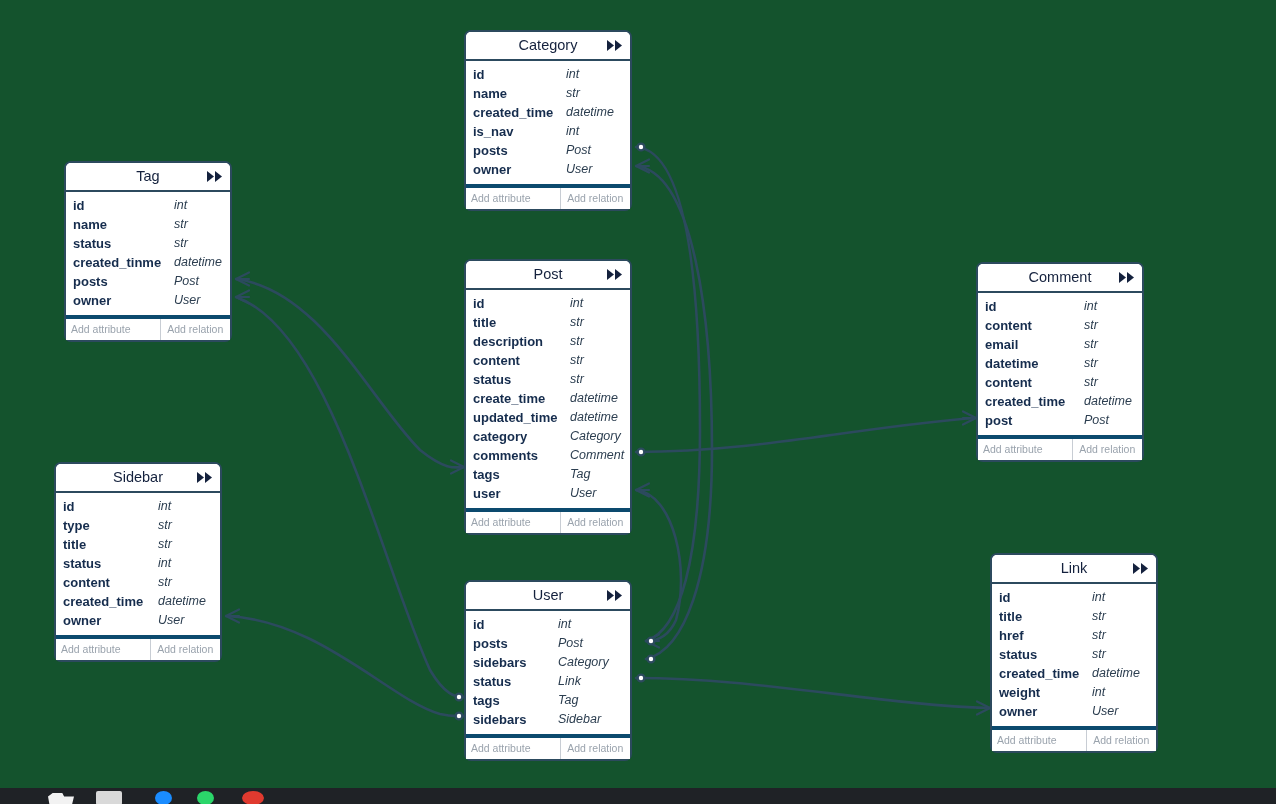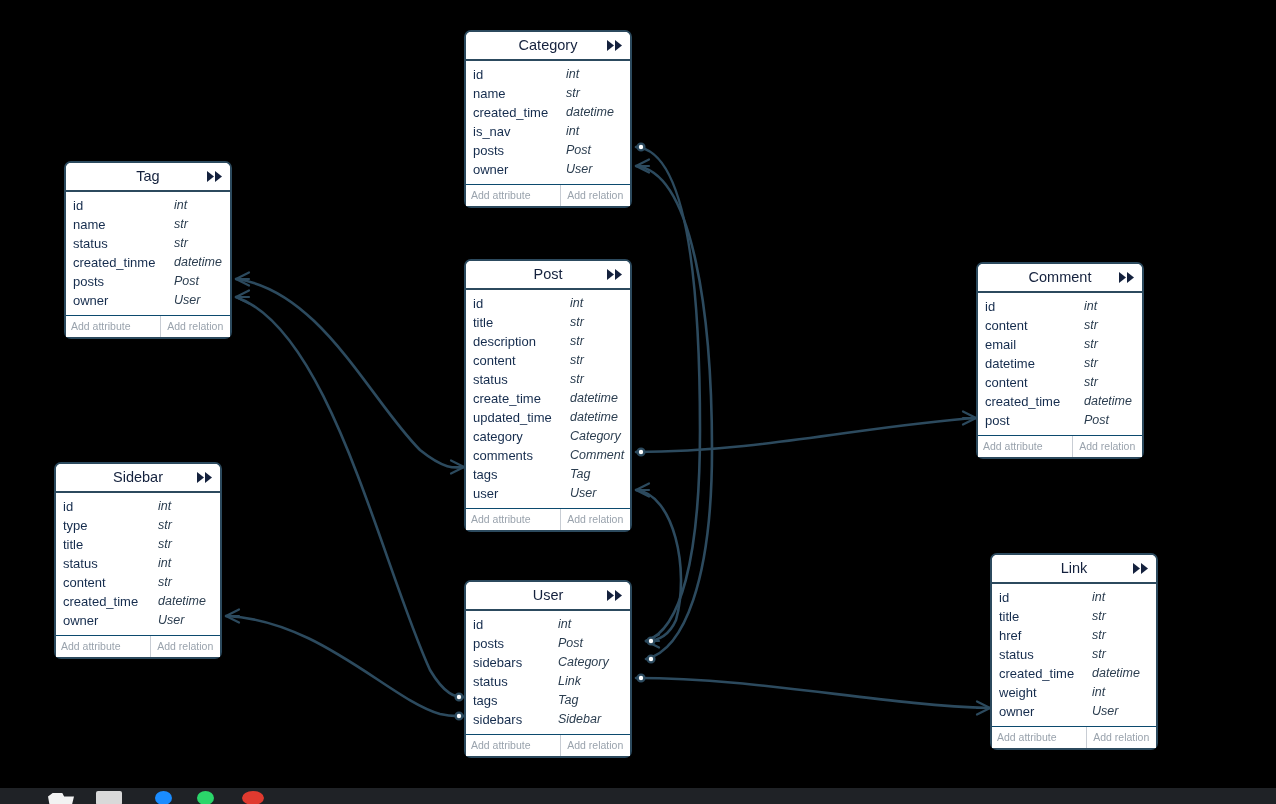--- a/index.html
+++ b/index.html
@@ -10,21 +10,21 @@
     width: 1276px;
     height: 804px;
     overflow: hidden;
     font-family: "Liberation Sans", sans-serif;
   }
 
   #canvas {
     position: relative;
     width: 1276px;
     height: 788px;
-    background: #000000;
+    background: #14532d;
     overflow: hidden;
   }
 
   #edges {
     position: absolute;
     left: 0;
     top: 0;
     width: 1276px;
     height: 788px;
     pointer-events: none;
@@ -77,41 +77,41 @@
     align-items: baseline;
     height: 19px;
     line-height: 19px;
     padding: 0 6px 0 7px;
     box-sizing: border-box;
   }
 
   .attr-name {
     font-size: 13px;
     color: #152c4d;
-    font-weight: 400;
+    font-weight: 700;
     flex: 0 0 auto;
     white-space: nowrap;
     text-align: center;
   }
 
   .attr-type {
     font-size: 12.5px;
     color: #2c3e50;
     font-style: italic;
     position: absolute;
     white-space: nowrap;
   }
 
   .attr-row {
     position: relative;
   }
 
   .entity-footer {
     display: flex;
-    border-top: 1px solid #0c4a6e;
+    border-top: 4px solid #0c4a6e;
     height: 21px;
     gap: 24px;
   }
 
   .footer-btn {
     flex: 1 1 50%;
     text-align: center;
     font-size: 10.5px;
     line-height: 21px;
     color: #9aa3ad;

